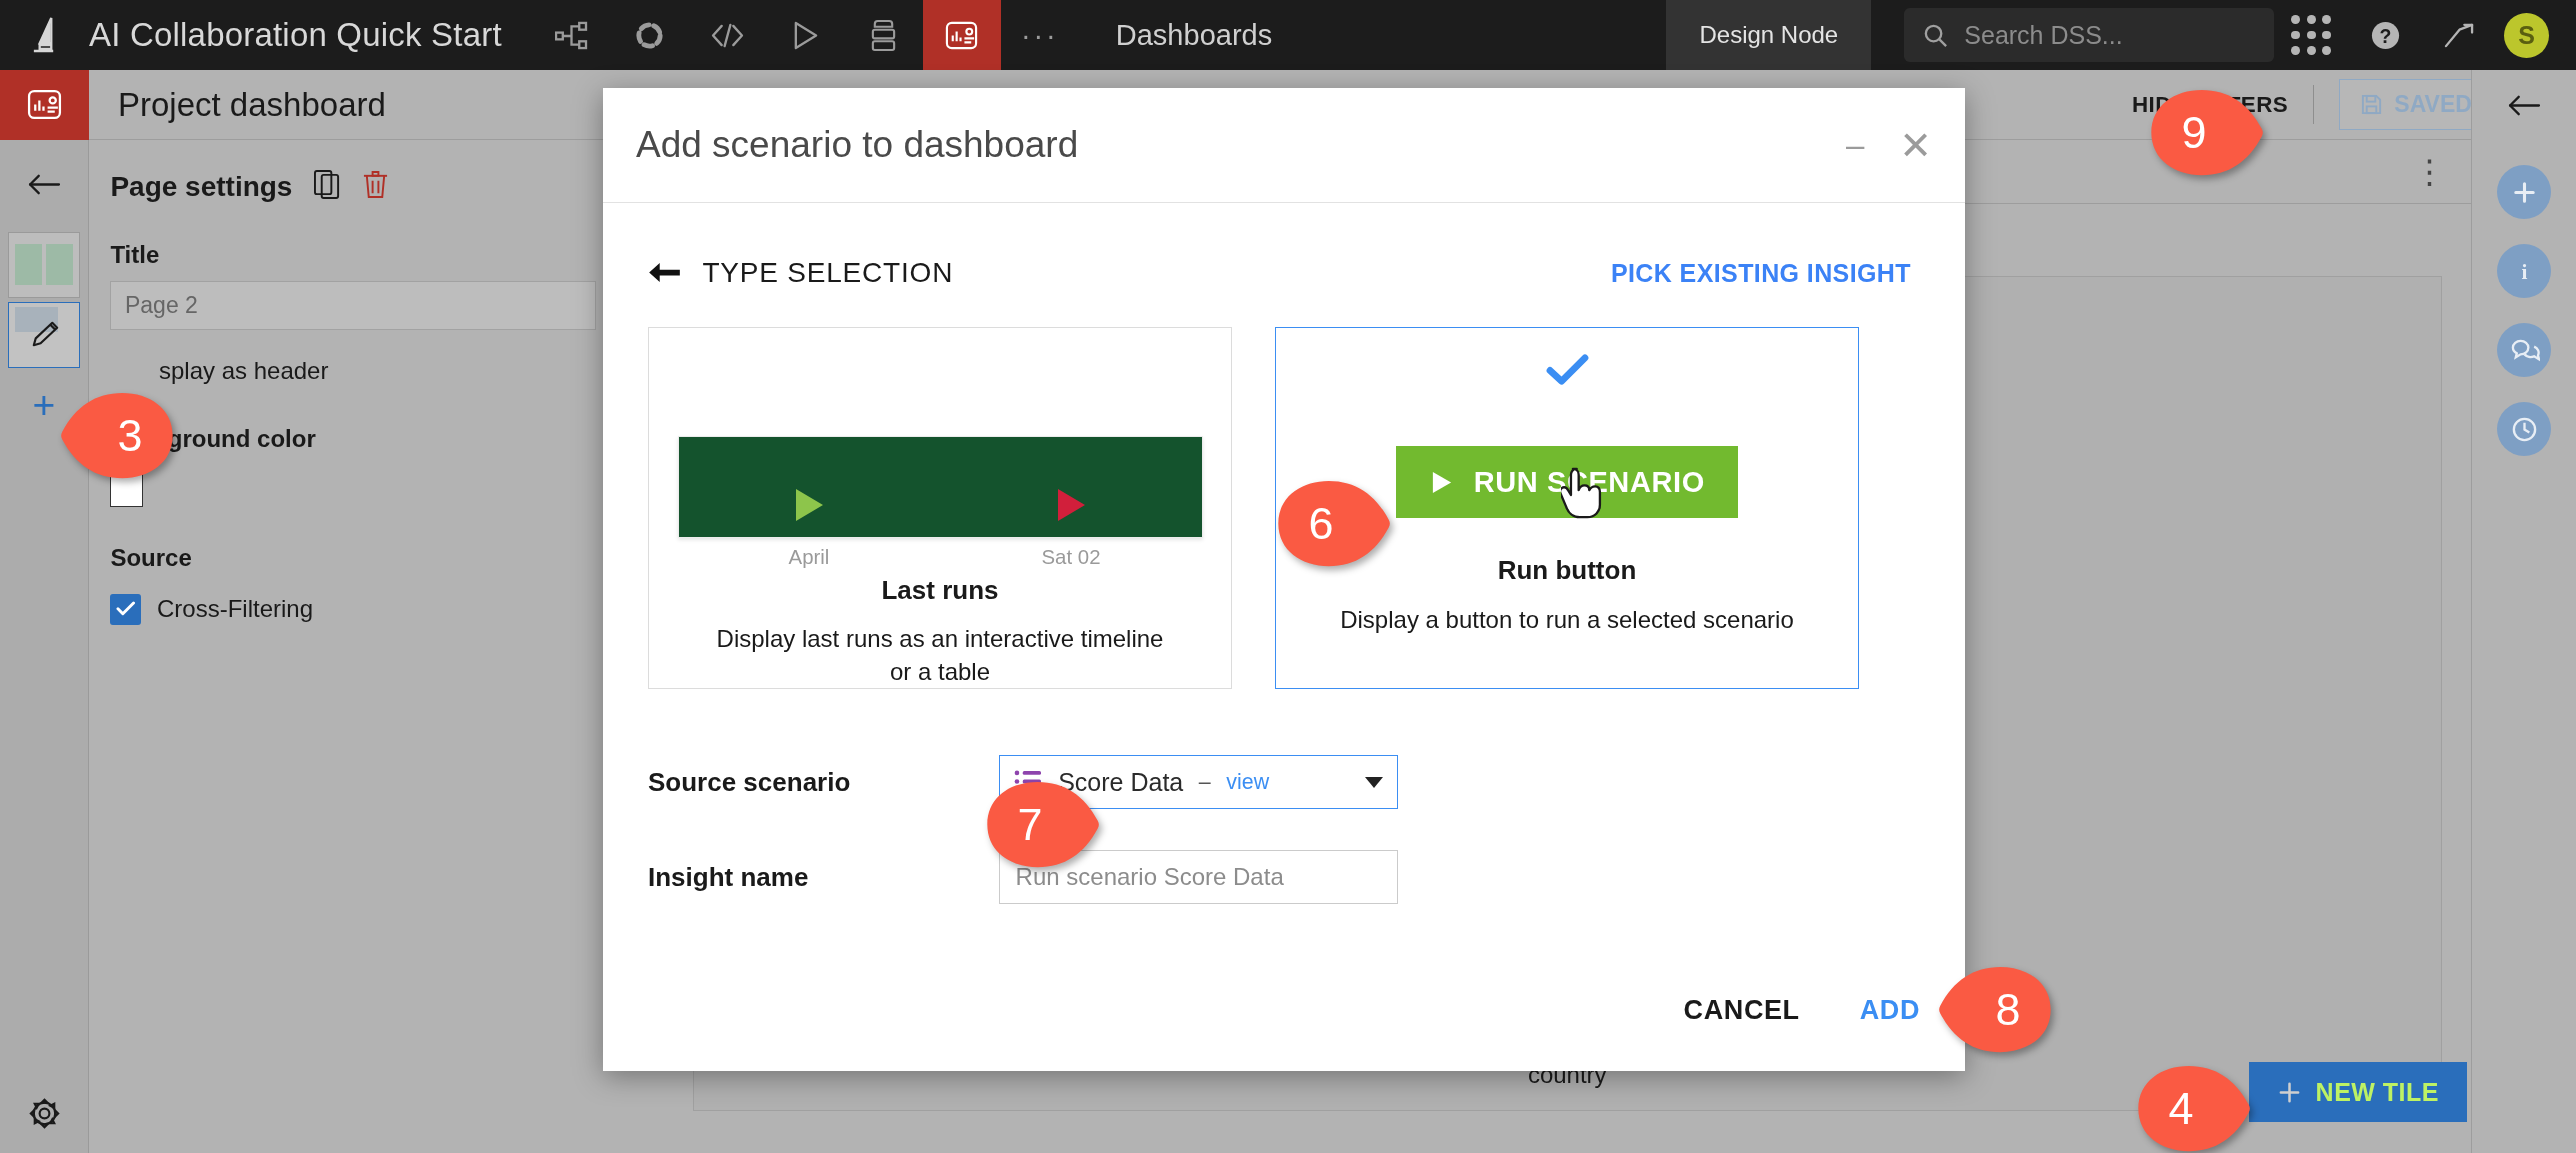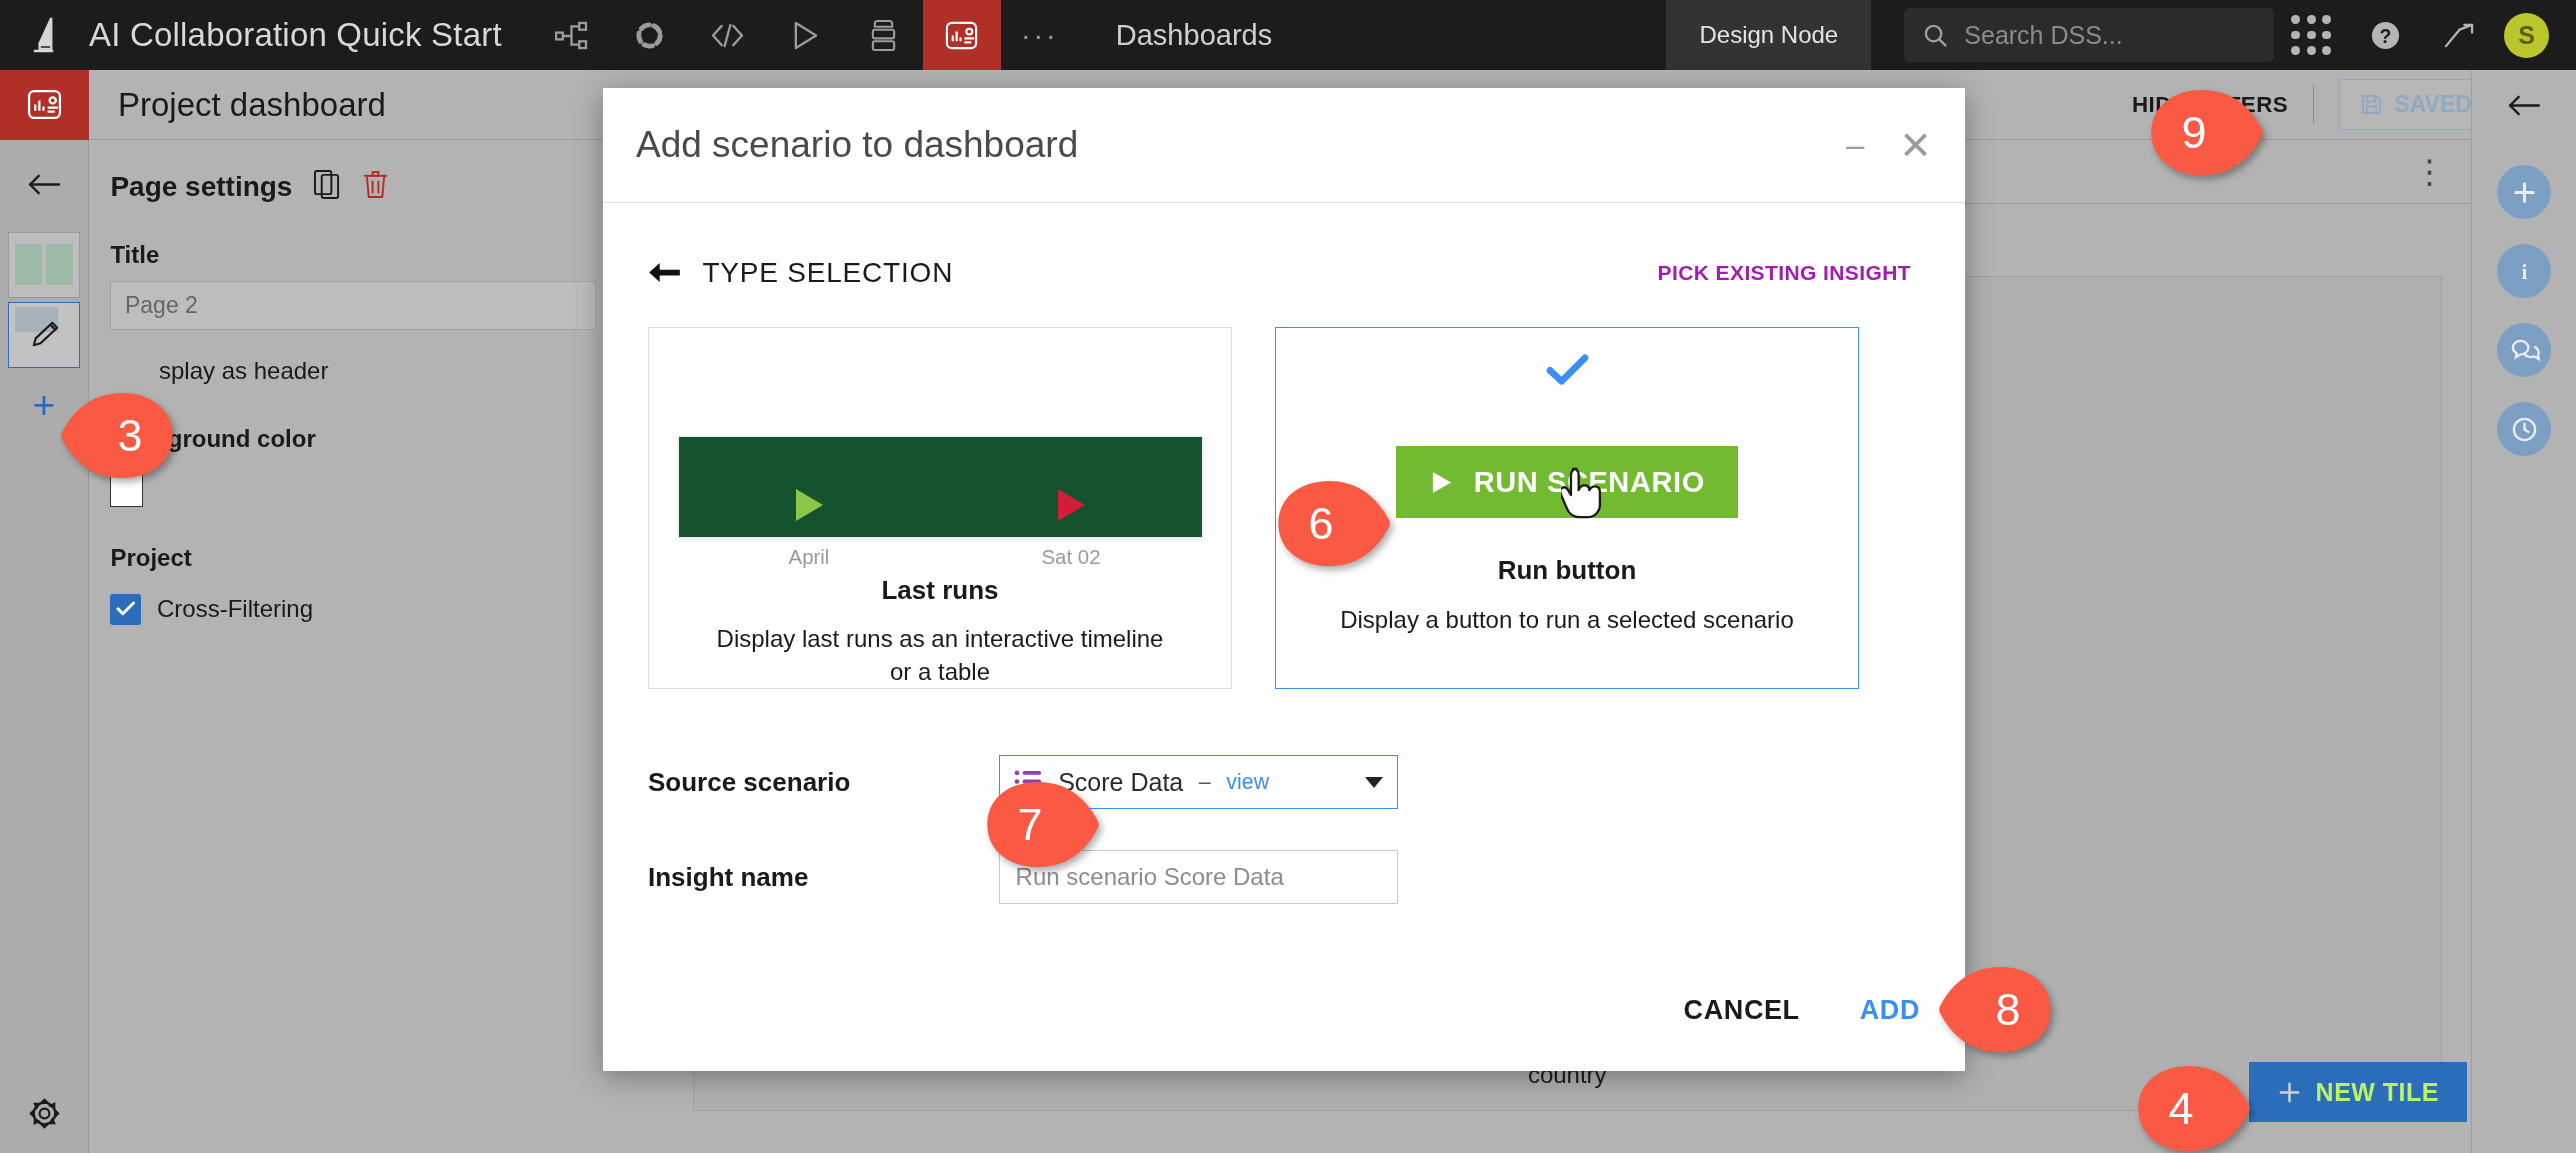--- a/index.html
+++ b/index.html
@@ -160,21 +160,21 @@
   }
   .modal-title { font-size: 37px; color: #4a4a4a; }
   .modal-head .sp { flex: 1; }
   .m-min { font-size: 33px; color: #9b9b9b; margin-right: 35px; }
   .m-close { font-size: 39px; color: #9b9b9b; }
 
   .modal-sub { display: flex; align-items: center; padding: 51px 54px 0 45px; }
   .back-arrow { font-size: 33px; color: #111; margin-right: 21.4px; }
   .type-sel { font-size: 28px; color: #1a1a1a; letter-spacing: 0.8px; }
   .modal-sub .sp { flex: 1; }
-  .pick-existing { font-size: 21px; color: #a21caf; font-weight: bold; letter-spacing: 0.4px; }
+  .pick-existing { font-size: 25px; color: #3b82f6; font-weight: bold; letter-spacing: 0.4px; }
 
   .cards { display: flex; gap: 43px; padding: 35px 45px 0 45px; }
   .card {
     width: 584px; height: 362px; border: 1px solid #dcdcdc; background: #fff;
     position: relative; display: flex; flex-direction: column; align-items: center;
   }
   .card.selected { border: 1.9px solid #3b8ef3; }
   .card-check { margin-top: 23px; color: #3b8ef3; font-size: 39px; font-weight: bold; height: 41px; }
   .timeline {
     margin-top: 45px; width: 525px; height: 103px; background: #14532d;
@@ -420,21 +420,21 @@
     <div class="ps-input">Page 2</div>
 
     <div class="ps-check-row" style="margin-top:25px;">
       <div style="width:33px;height:33px;"></div>
       <div class="ps-txt">splay as header</div>
     </div>
 
     <div class="ps-lbl">Background color</div>
     <div class="chk-empty" style="margin-top:13.6px;"></div>
 
-    <div class="ps-lbl">Project</div>
+    <div class="ps-lbl">Source</div>
     <div class="ps-check-row">
       <div class="chk-blue">
         <svg width="19.5" height="15.6" viewBox="0 0 20 16" fill="none" stroke="#ffffff" stroke-width="3" stroke-linecap="round" stroke-linejoin="round">
             <path d="M2 8 L7 13 L18 2"></path>
           </svg>
       </div>
       <div class="ps-txt">Cross-Filtering</div>
     </div>
   </div>
 

